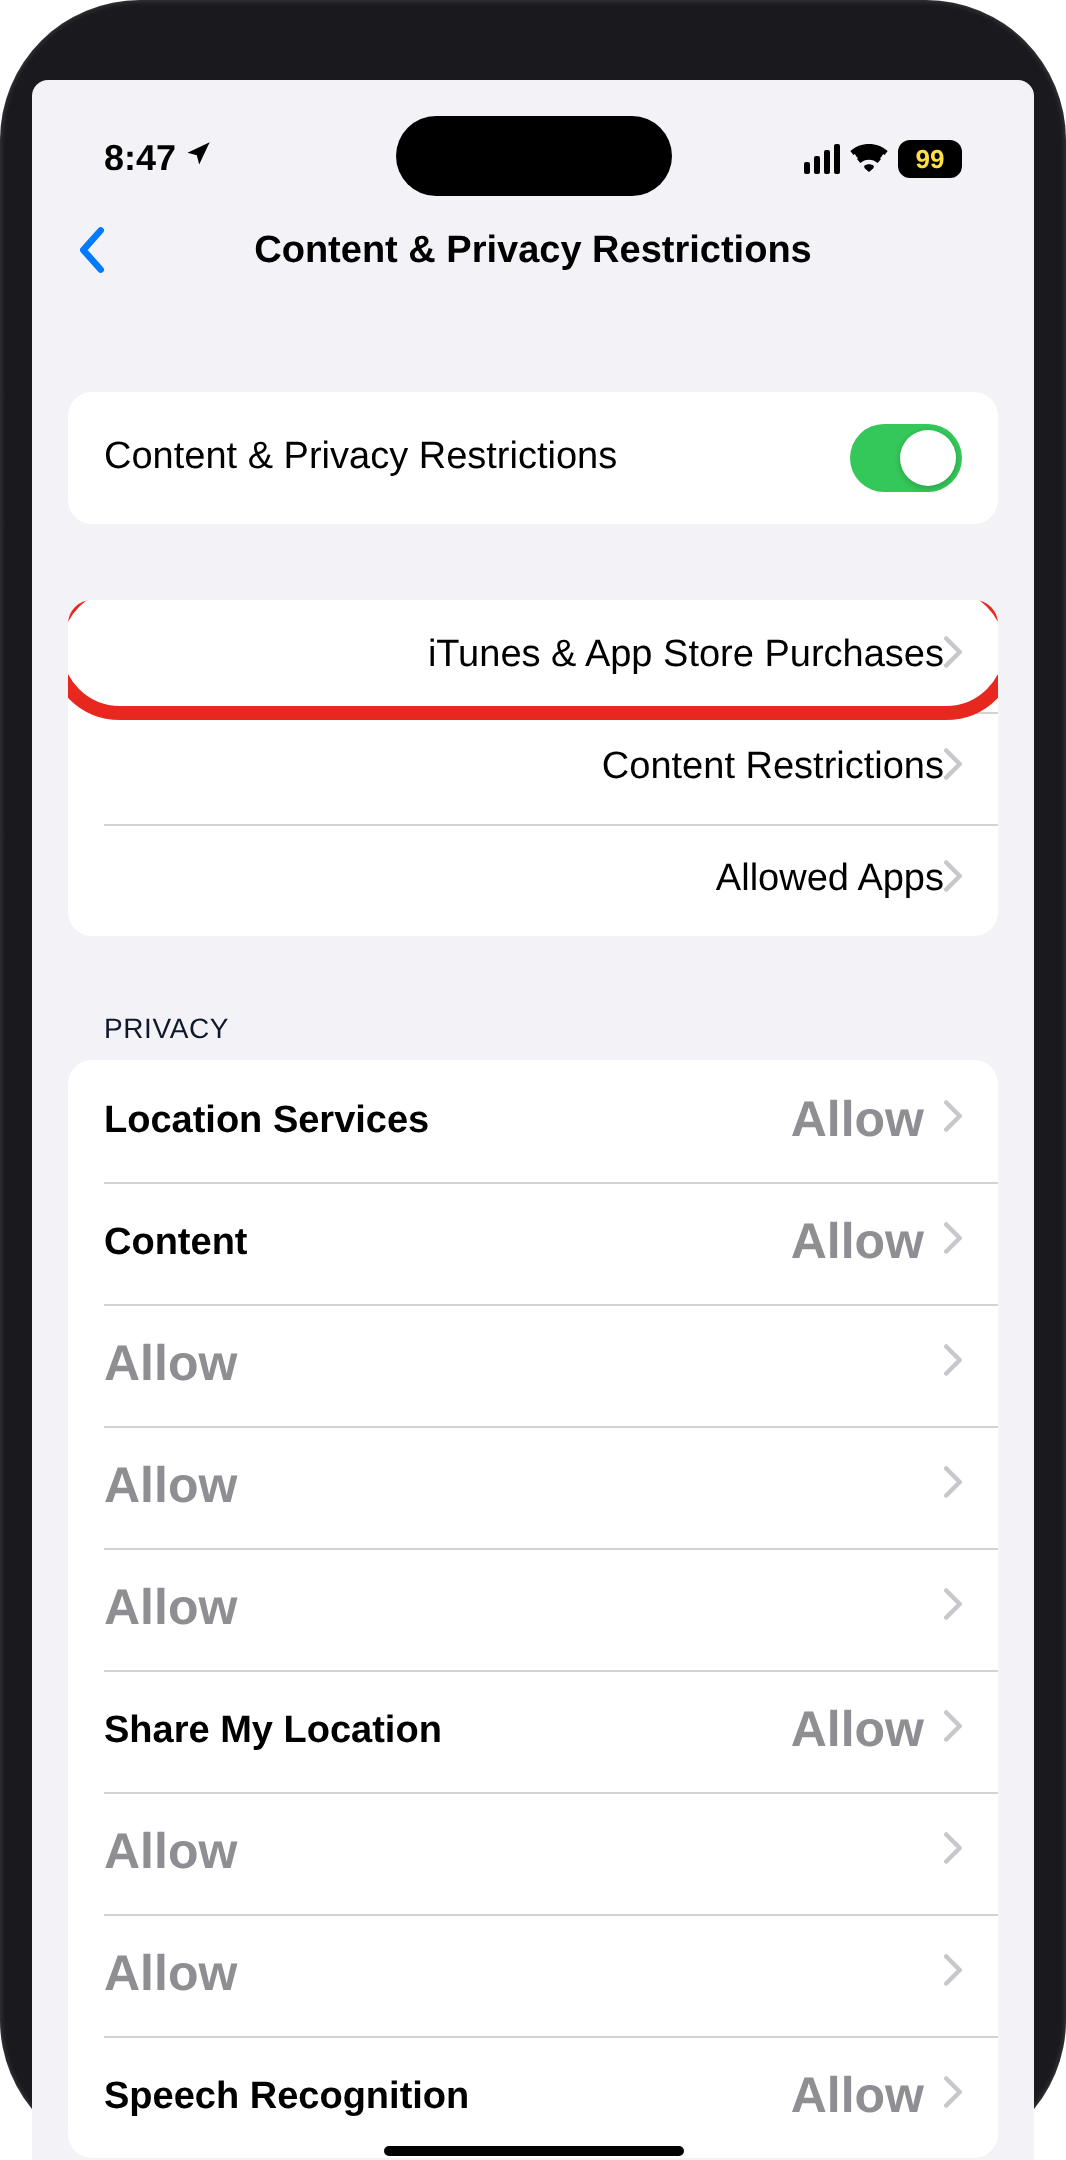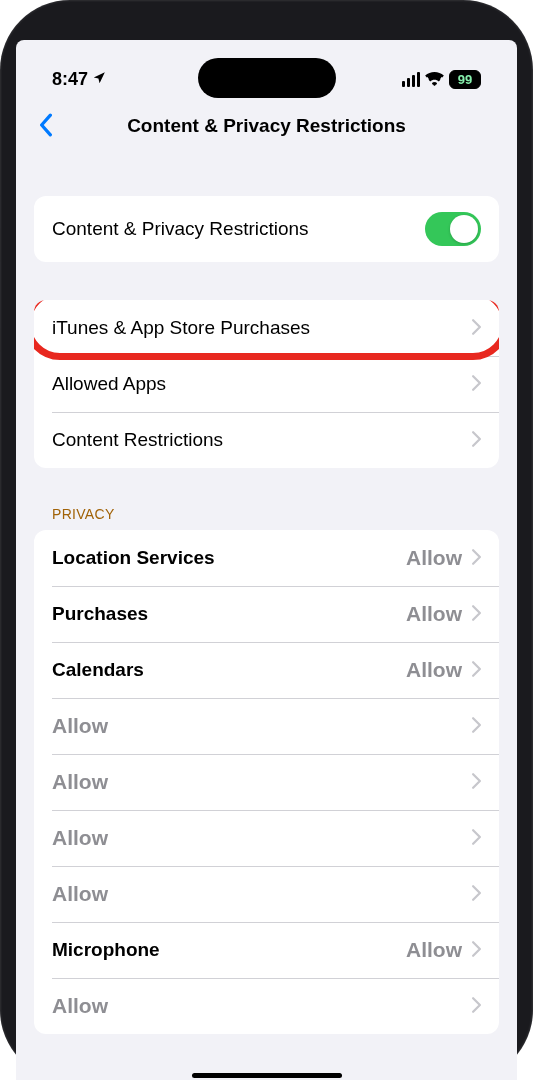--- a/index.html
+++ b/index.html
@@ -61,21 +61,21 @@
     
     .wifi-icon { width: 19px; height: 14px; }
     
     .battery-badge {
       border: 1.5px solid #000;
       border-radius: 6px;
       padding: 1px 3px;
       font-size: 13px;
       font-weight: 700;
       background: #000;
-      color: #86efac;
+      color: #fde047;
       min-width: 32px;
       text-align: center;
       position: relative;
     }
     
     .nav-header {
       display: flex;
       align-items: center;
       padding: 8px 18px 14px;
       position: relative;
@@ -127,21 +127,21 @@
       background: #d1d1d6;
     }
     
     .row-label {
       font-size: 19px;
       color: #000;
       flex: 1;
     }
     
     .row-value {
-      font-size: 21px;
+      font-size: 25px;
       color: #8e8e93;
       margin-right: 10px;
     }
     
     .chevron {
       color: #c7c7cc;
       font-size: 20px;
       font-weight: 400;
     }
     
@@ -159,21 +159,21 @@
       top: 3px;
       width: 28px;
       height: 28px;
       background: #fff;
       border-radius: 50%;
       box-shadow: 0 1px 3px rgba(0,0,0,0.2);
     }
     
     .section-header {
       font-size: 14px;
-      color: #a16207;
+      color: #0f172a;
       letter-spacing: 0.3px;
       padding: 0 18px 8px;
       text-transform: uppercase;
     }
     
     .highlight-ring {
       position: absolute;
       border: 7px solid #e8281f;
       border-radius: 36px;
       pointer-events: none;
@@ -253,104 +253,104 @@
 
     <div class="content">
 
       <div class="group group-spacer-top">
         <div class="row">
           <span class="row-label">Content &amp; Privacy Restrictions</span>
           <div class="toggle"></div>
         </div>
       </div>
 
-      <div class="group" style="position:relative;">
+      <div class="group" style="position:relative;text-align:right;">
         <div class="highlight-ring" style="top:-12px; left:-10px; right:-10px; height:72px;"></div>
         <div class="row">
           <span class="row-label">iTunes &amp; App Store Purchases</span>
           <span class="chevron">
             <svg width="9" height="16" viewBox="0 0 8 14" fill="none" stroke="#c7c7cc" stroke-width="2" stroke-linecap="round" stroke-linejoin="round">
                 <polyline points="1,1 7,7 1,13"></polyline>
               </svg>
           </span>
         </div>
         <div class="row">
+          <span class="row-label">Content Restrictions</span>
+          <span class="chevron">
+            <svg width="9" height="16" viewBox="0 0 8 14" fill="none" stroke="#c7c7cc" stroke-width="2" stroke-linecap="round" stroke-linejoin="round">
+                <polyline points="1,1 7,7 1,13"></polyline>
+              </svg>
+          </span>
+        </div>
+        <div class="row">
           <span class="row-label">Allowed Apps</span>
           <span class="chevron">
             <svg width="9" height="16" viewBox="0 0 8 14" fill="none" stroke="#c7c7cc" stroke-width="2" stroke-linecap="round" stroke-linejoin="round">
                 <polyline points="1,1 7,7 1,13"></polyline>
               </svg>
           </span>
         </div>
-        <div class="row">
-          <span class="row-label">Content Restrictions</span>
-          <span class="chevron">
-            <svg width="9" height="16" viewBox="0 0 8 14" fill="none" stroke="#c7c7cc" stroke-width="2" stroke-linecap="round" stroke-linejoin="round">
-                <polyline points="1,1 7,7 1,13"></polyline>
-              </svg>
-          </span>
-        </div>
       </div>
 
       <div class="section-header">PRIVACY</div>
 
       <div class="group privacy-group">
         <div class="row">
           <span class="row-label">Location Services</span>
           <span class="row-value">Allow</span>
           <span class="chevron"><svg width="9" height="16" viewBox="0 0 8 14" fill="none" stroke="#c7c7cc" stroke-width="2" stroke-linecap="round" stroke-linejoin="round">
                 <polyline points="1,1 7,7 1,13"></polyline>
               </svg></span>
         </div>
         <div class="row">
-          <span class="row-label">Purchases</span>
-          <span class="row-value">Allow</span>
-          <span class="chevron"><svg width="9" height="16" viewBox="0 0 8 14" fill="none" stroke="#c7c7cc" stroke-width="2" stroke-linecap="round" stroke-linejoin="round">
-                <polyline points="1,1 7,7 1,13"></polyline>
-              </svg></span>
-        </div>
-        <div class="row">
-          <span class="row-label">Calendars</span>
-          <span class="row-value">Allow</span>
-          <span class="chevron"><svg width="9" height="16" viewBox="0 0 8 14" fill="none" stroke="#c7c7cc" stroke-width="2" stroke-linecap="round" stroke-linejoin="round">
-                <polyline points="1,1 7,7 1,13"></polyline>
-              </svg></span>
-        </div>
-        <div class="row">
-          <span class="row-value">Allow</span>
-          <span class="chevron"><svg width="9" height="16" viewBox="0 0 8 14" fill="none" stroke="#c7c7cc" stroke-width="2" stroke-linecap="round" stroke-linejoin="round">
-                <polyline points="1,1 7,7 1,13"></polyline>
-              </svg></span>
-        </div>
-        <div class="row">
-          <span class="row-value">Allow</span>
-          <span class="chevron"><svg width="9" height="16" viewBox="0 0 8 14" fill="none" stroke="#c7c7cc" stroke-width="2" stroke-linecap="round" stroke-linejoin="round">
-                <polyline points="1,1 7,7 1,13"></polyline>
-              </svg></span>
-        </div>
-        <div class="row">
-          <span class="row-value">Allow</span>
-          <span class="chevron"><svg width="9" height="16" viewBox="0 0 8 14" fill="none" stroke="#c7c7cc" stroke-width="2" stroke-linecap="round" stroke-linejoin="round">
-                <polyline points="1,1 7,7 1,13"></polyline>
-              </svg></span>
-        </div>
-        <div class="row">
-          <span class="row-value">Allow</span>
-          <span class="chevron"><svg width="9" height="16" viewBox="0 0 8 14" fill="none" stroke="#c7c7cc" stroke-width="2" stroke-linecap="round" stroke-linejoin="round">
-                <polyline points="1,1 7,7 1,13"></polyline>
-              </svg></span>
-        </div>
-        <div class="row">
-          <span class="row-label">Microphone</span>
-          <span class="row-value">Allow</span>
-          <span class="chevron"><svg width="9" height="16" viewBox="0 0 8 14" fill="none" stroke="#c7c7cc" stroke-width="2" stroke-linecap="round" stroke-linejoin="round">
-                <polyline points="1,1 7,7 1,13"></polyline>
-              </svg></span>
-        </div>
-        <div class="row">
+          <span class="row-label">Content</span>
+          <span class="row-value">Allow</span>
+          <span class="chevron"><svg width="9" height="16" viewBox="0 0 8 14" fill="none" stroke="#c7c7cc" stroke-width="2" stroke-linecap="round" stroke-linejoin="round">
+                <polyline points="1,1 7,7 1,13"></polyline>
+              </svg></span>
+        </div>
+        <div class="row">
+          <span class="row-value">Allow</span>
+          <span class="chevron"><svg width="9" height="16" viewBox="0 0 8 14" fill="none" stroke="#c7c7cc" stroke-width="2" stroke-linecap="round" stroke-linejoin="round">
+                <polyline points="1,1 7,7 1,13"></polyline>
+              </svg></span>
+        </div>
+        <div class="row">
+          <span class="row-value">Allow</span>
+          <span class="chevron"><svg width="9" height="16" viewBox="0 0 8 14" fill="none" stroke="#c7c7cc" stroke-width="2" stroke-linecap="round" stroke-linejoin="round">
+                <polyline points="1,1 7,7 1,13"></polyline>
+              </svg></span>
+        </div>
+        <div class="row">
+          <span class="row-value">Allow</span>
+          <span class="chevron"><svg width="9" height="16" viewBox="0 0 8 14" fill="none" stroke="#c7c7cc" stroke-width="2" stroke-linecap="round" stroke-linejoin="round">
+                <polyline points="1,1 7,7 1,13"></polyline>
+              </svg></span>
+        </div>
+        <div class="row">
+          <span class="row-label">Share My Location</span>
+          <span class="row-value">Allow</span>
+          <span class="chevron"><svg width="9" height="16" viewBox="0 0 8 14" fill="none" stroke="#c7c7cc" stroke-width="2" stroke-linecap="round" stroke-linejoin="round">
+                <polyline points="1,1 7,7 1,13"></polyline>
+              </svg></span>
+        </div>
+        <div class="row">
+          <span class="row-value">Allow</span>
+          <span class="chevron"><svg width="9" height="16" viewBox="0 0 8 14" fill="none" stroke="#c7c7cc" stroke-width="2" stroke-linecap="round" stroke-linejoin="round">
+                <polyline points="1,1 7,7 1,13"></polyline>
+              </svg></span>
+        </div>
+        <div class="row">
+          <span class="row-value">Allow</span>
+          <span class="chevron"><svg width="9" height="16" viewBox="0 0 8 14" fill="none" stroke="#c7c7cc" stroke-width="2" stroke-linecap="round" stroke-linejoin="round">
+                <polyline points="1,1 7,7 1,13"></polyline>
+              </svg></span>
+        </div>
+        <div class="row">
+          <span class="row-label">Speech Recognition</span>
           <span class="row-value">Allow</span>
           <span class="chevron"><svg width="9" height="16" viewBox="0 0 8 14" fill="none" stroke="#c7c7cc" stroke-width="2" stroke-linecap="round" stroke-linejoin="round">
                 <polyline points="1,1 7,7 1,13"></polyline>
               </svg></span>
         </div>
       </div>
 
     </div>
 
     <div class="home-indicator"></div>

